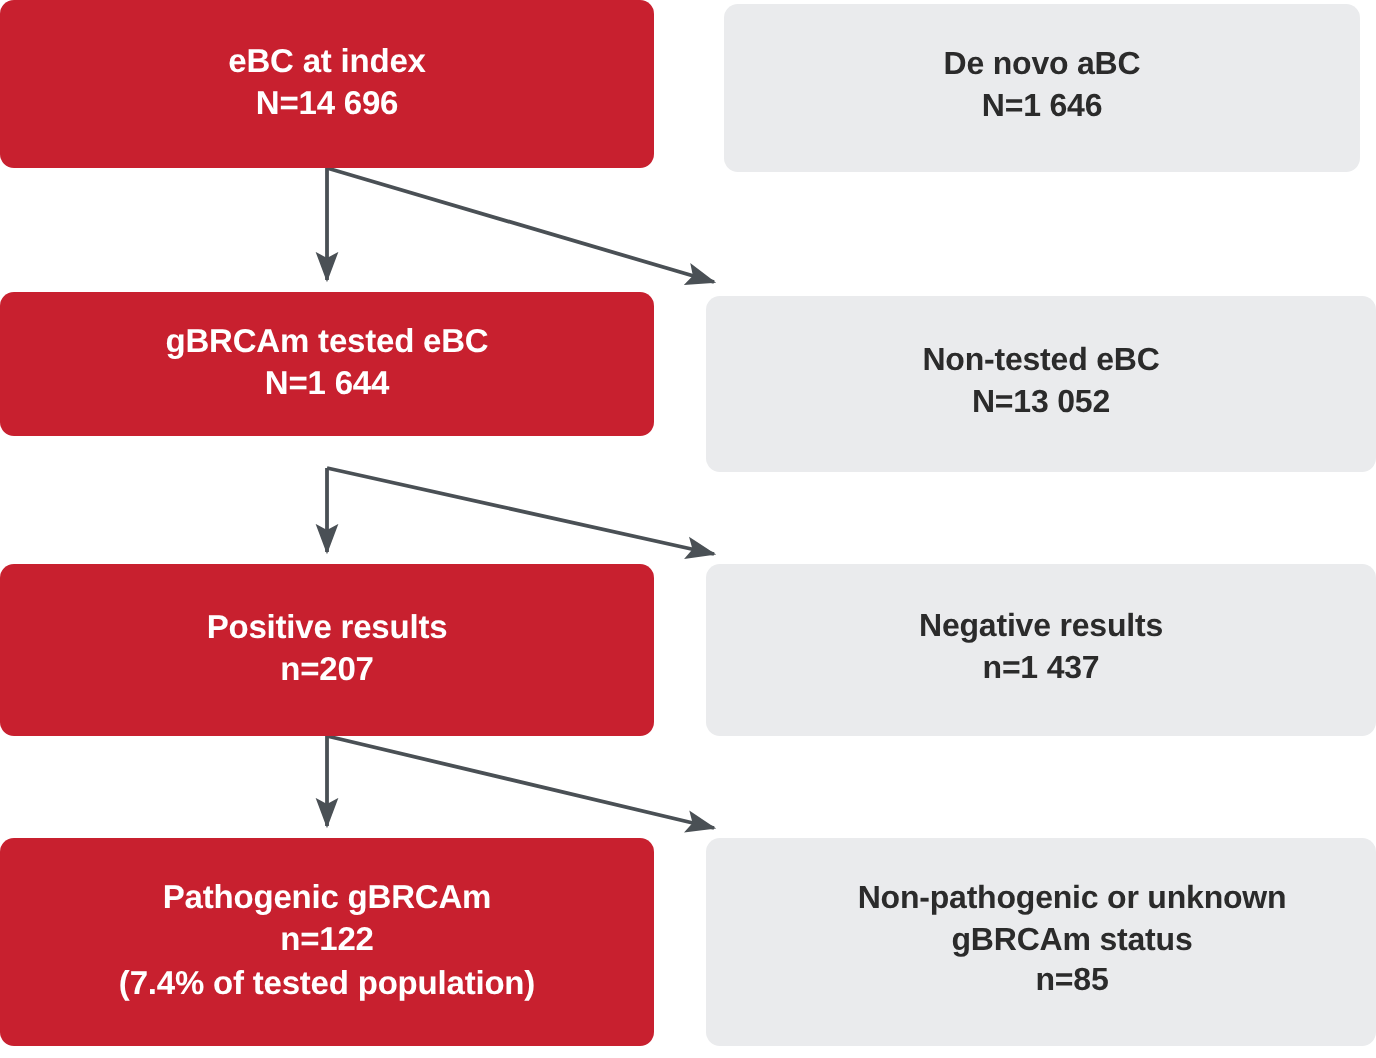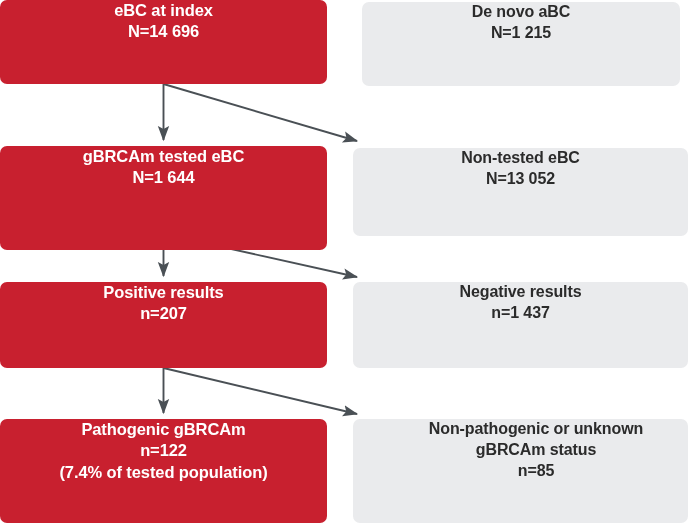--- a/index.html
+++ b/index.html
@@ -26,20 +26,21 @@
     width: 688px;
     height: 529px;
   }
   .node {
     position: absolute;
     box-sizing: border-box;
     border-radius: 7px;
     display: flex;
     flex-direction: column;
     align-items: center;
+    justify-content: center;
     text-align: center;
     line-height: 1.30;
   }
   .node-primary {
     background: #C8202F;
     color: #ffffff;
     font-weight: bold;
     font-size: 16.5px;
     letter-spacing: -0.1px;
   }
@@ -77,24 +78,24 @@
     <line x1="163.5" y1="368" x2="357" y2="414" stroke="#4A5055" stroke-width="1.9" marker-end="url(#arrowhead)"></line>
   </svg>
 
   <div class="node node-primary" style="left:0px; top:0px; width:327px; height:84px;">
     <span class="node-line">eBC at index</span>
     <span class="node-line">N=14 696</span>
   </div>
 
   <div class="node node-secondary" style="left:362px; top:2px; width:318px; height:84px;">
     <span class="node-line">De novo aBC</span>
-    <span class="node-line">N=1 215</span>
+    <span class="node-line">N=1 646</span>
   </div>
 
-  <div class="node node-primary" style="left:0px; top:146px; width:327px; height:104px;">
+  <div class="node node-primary" style="left:0px; top:146px; width:327px; height:72px;">
     <span class="node-line">gBRCAm tested eBC</span>
     <span class="node-line">N=1 644</span>
   </div>
 
   <div class="node node-secondary" style="left:353px; top:148px; width:335px; height:88px;">
     <span class="node-line">Non-tested eBC</span>
     <span class="node-line">N=13 052</span>
   </div>
 
   <div class="node node-primary" style="left:0px; top:282px; width:327px; height:86px;">

